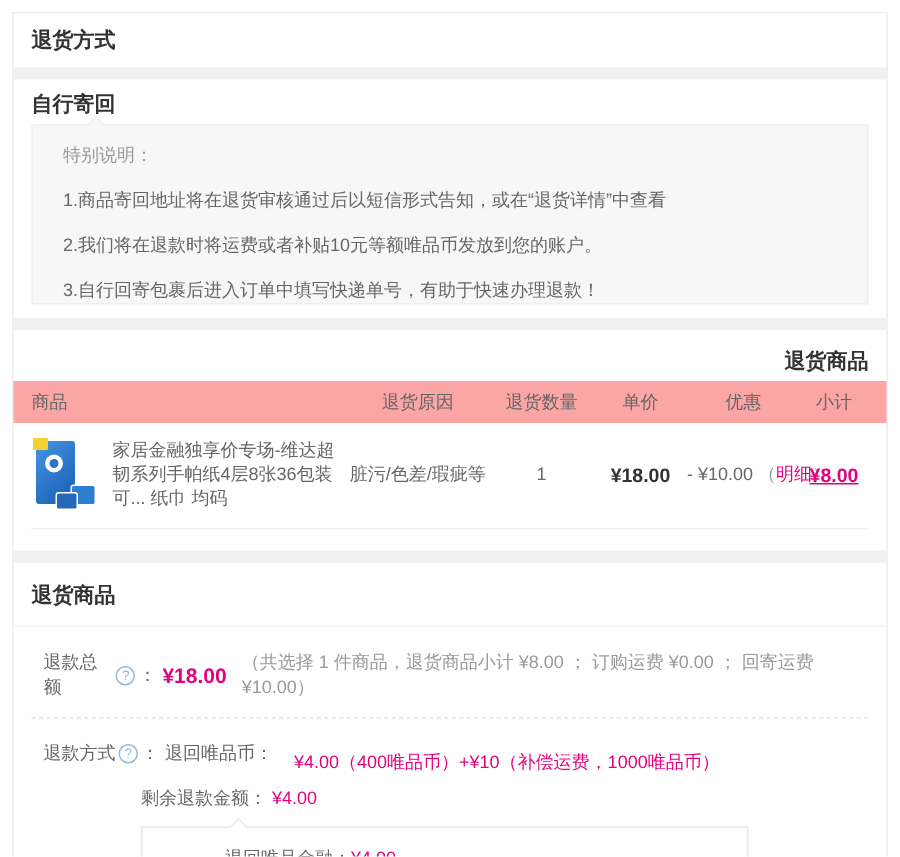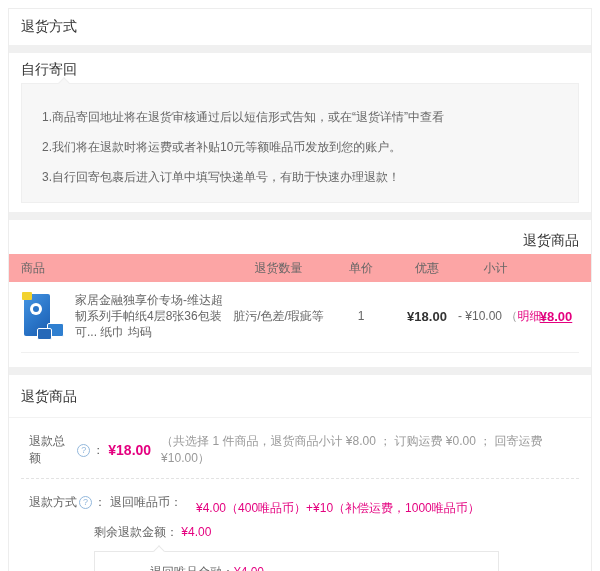--- a/index.html
+++ b/index.html
@@ -4,21 +4,21 @@
 <style>
   * { box-sizing: border-box; }
   html,body { margin:0; padding:0; }
   body {
     width:600px; height:571px; overflow:hidden; background:#fff;
     font-family:"Liberation Sans","DejaVu Sans",sans-serif;
     font-size:12px; color:#666;
   }
   .page { margin:8px; border:1px solid #ededed; background:#fff; }
   .gap { height:8px; background:#f0f0f0; }
-  .sec-title { font-size:14px; font-weight:normal; color:#333; }
+  .sec-title { font-size:14px; font-weight:bold; color:#333; }
 
   
   .panel-method { padding:9px 12px; }
 
   
   .panel-self { padding:8px 12px 9px; }
   .self-title { margin-bottom:4px; }
   .notice { position:relative; background:#f7f7f7; border:1px solid #efefef; height:120px; padding:11px 20px; }
   .notice-caret { position:absolute; top:-5px; left:38px; width:8px; height:8px; background:#f7f7f7;
     border-left:1px solid #efefef; border-top:1px solid #efefef; transform:rotate(45deg); }
@@ -78,33 +78,35 @@
   <div class="panel-method">
     <div class="sec-title">退货方式</div>
   </div>
 
   <div class="gap"></div>
 
   <div class="panel-self">
     <div class="sec-title self-title">自行寄回</div>
     <div class="notice">
       <div class="notice-caret"></div>
+      <div class="notice-label">特别说明：</div>
       <div class="notice-item">1.商品寄回地址将在退货审核通过后以短信形式告知，或在“退货详情”中查看</div>
       <div class="notice-item">2.我们将在退款时将运费或者补贴10元等额唯品币发放到您的账户。</div>
       <div class="notice-item">3.自行回寄包裹后进入订单中填写快递单号，有助于快速办理退款！</div>
     </div>
   </div>
 
   <div class="gap"></div>
 
   <div class="panel-goods">
     <div class="sec-title goods-title">退货商品</div>
 
     <div class="gtable-head">
       <div class="cell-first">商品</div>
+      <div class="cell-c">退货原因</div>
       <div class="cell-c">退货数量</div>
       <div class="cell-c">单价</div>
       <div class="cell-c">优惠</div>
       <div class="cell-c">小计</div>
     </div>
 
     <div class="gtable-row">
       <div class="product-cell">
         <div class="prod-img">
           <div class="pi-main"></div>

